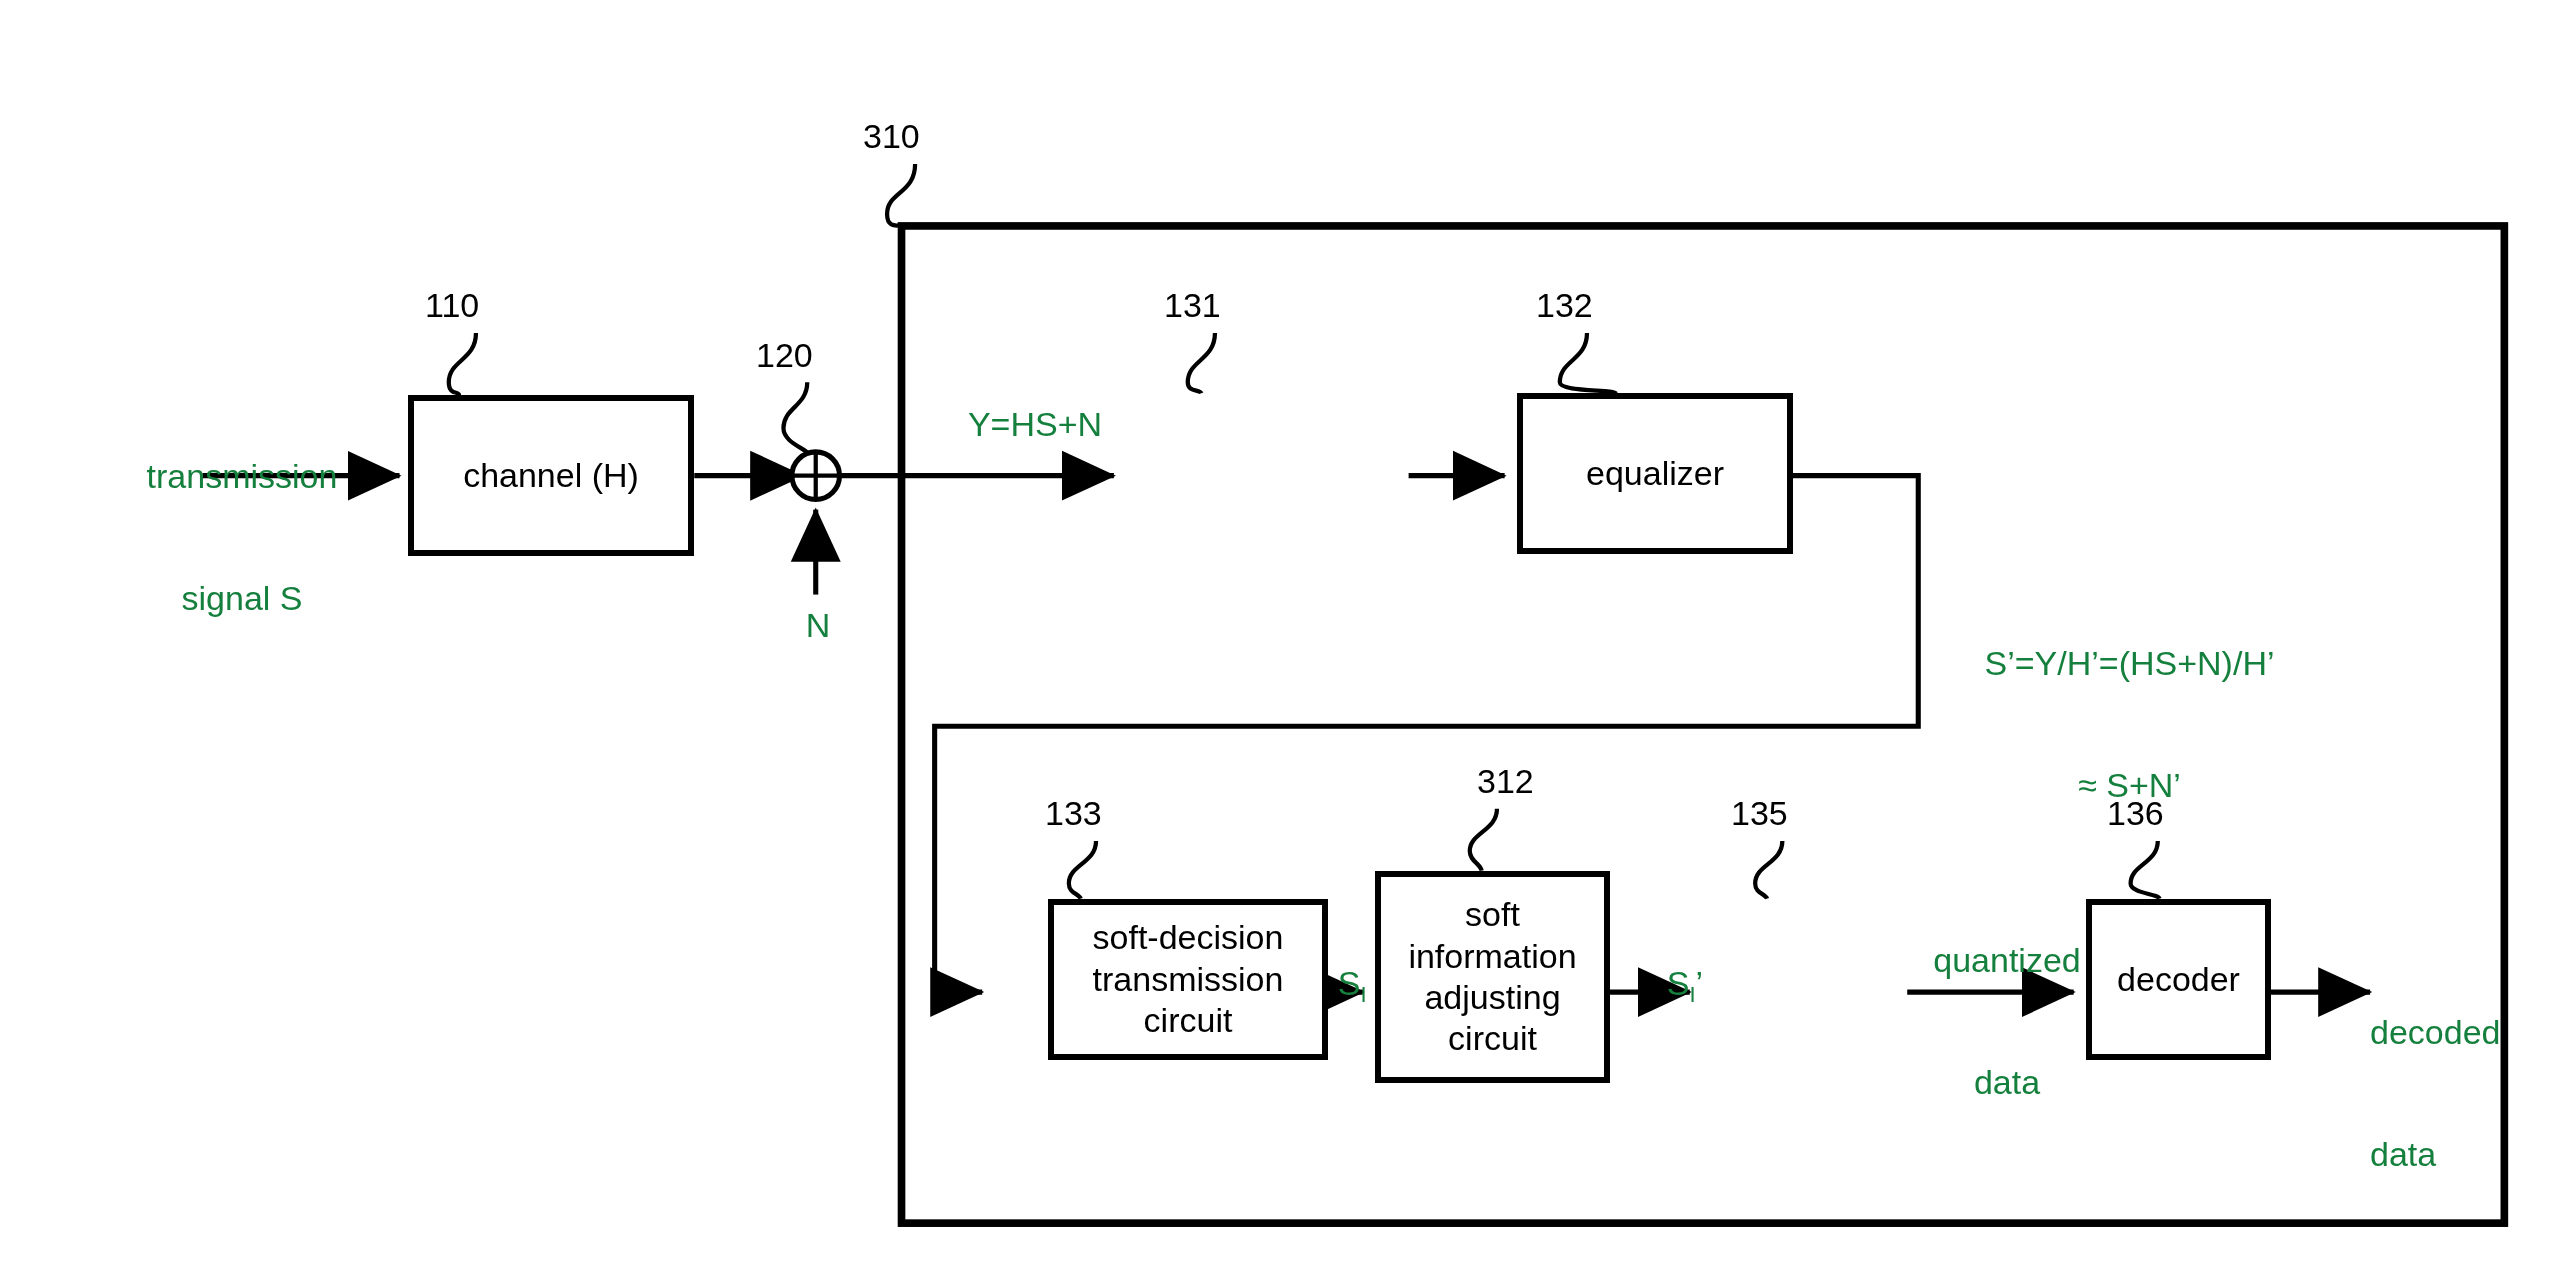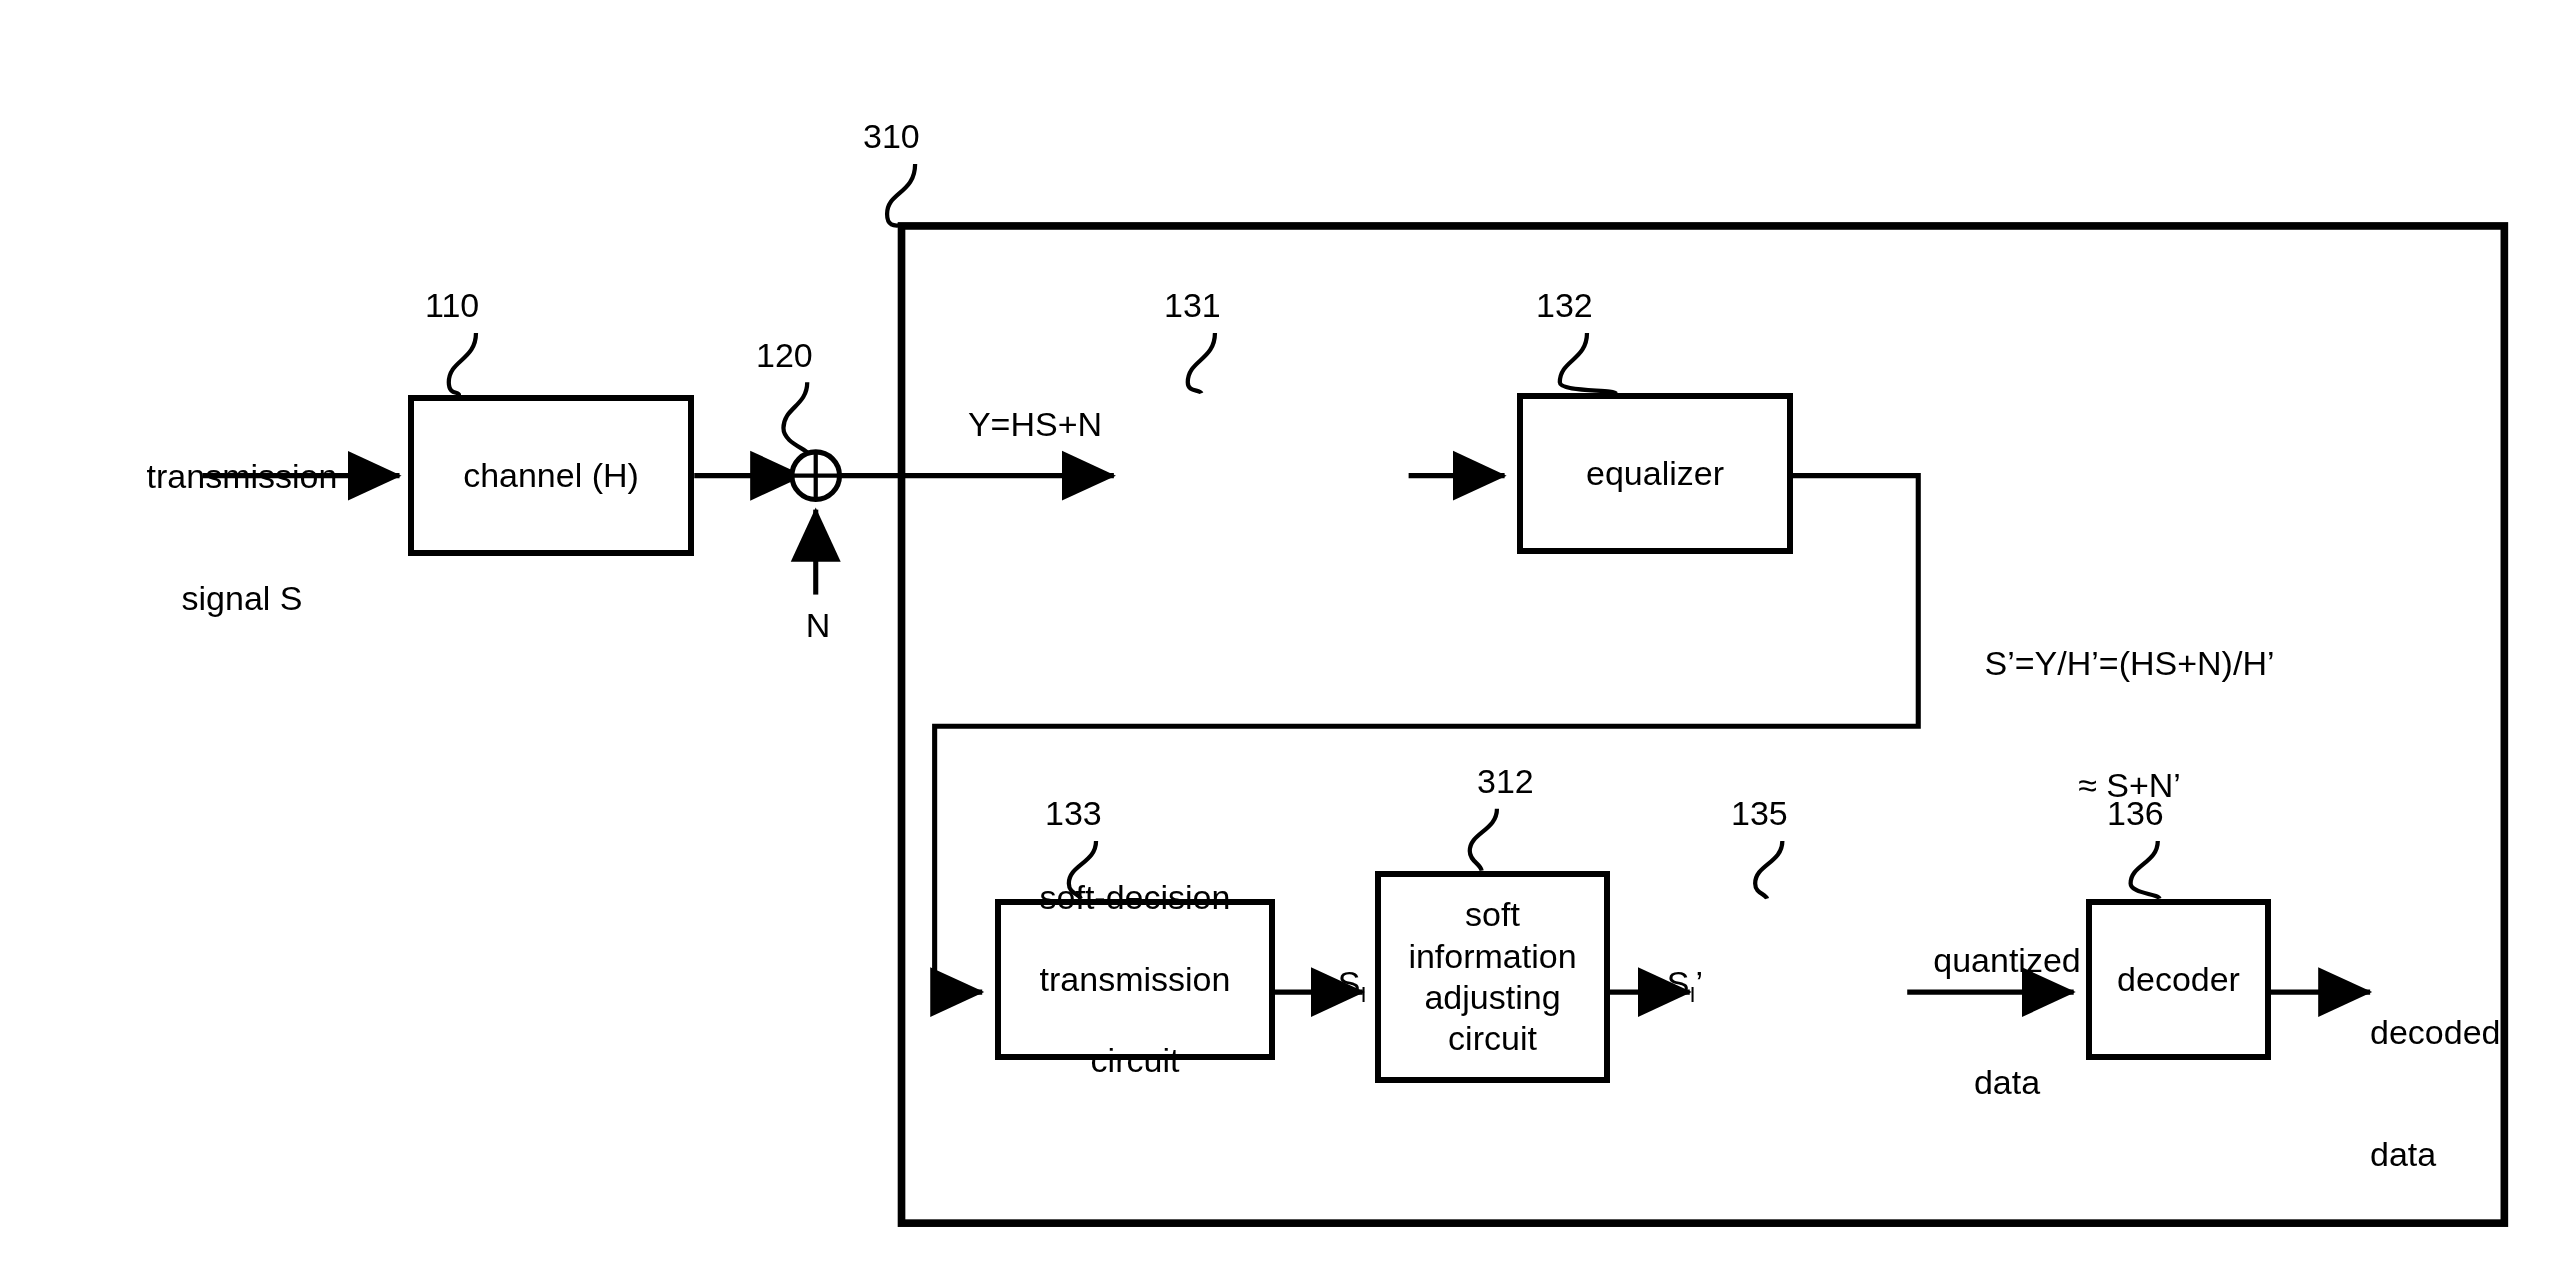--- a/index.html
+++ b/index.html
@@ -2,21 +2,21 @@
 <html style="font-size:13.6px"><head>
 <meta charset="utf-8">
 <style>
   html,body{margin:0;padding:0;background:#ffffff;}
   body{width:2576px;height:1286px;font-family:"Liberation Sans",sans-serif;color:#000;}
   #stage{position:relative;width:2576px;height:1286px;overflow:hidden;background:#fff;}
   svg.layer{position:absolute;left:0;top:0;width:2576px;height:1286px;}
   .blk{position:absolute;box-sizing:border-box;border:6px solid #000;background:#fff;
        display:flex;align-items:center;justify-content:center;text-align:center;
        font-size:34px;line-height:1.22;color:#000;}
-  .lbl{position:absolute;font-size:34px;line-height:1.2;text-align:center;white-space:pre;color:#000000;}
+  .lbl{position:absolute;font-size:34px;line-height:1.2;text-align:center;white-space:pre;color:#15803d;}
   .ref{position:absolute;font-size:34px;color:#000;white-space:nowrap;}
   .sub{font-size:22px;vertical-align:-0.30em;}
 </style>
 </head>
 <body>
 
 <div id="stage">
 
   <svg class="layer" viewBox="0 0 3032 1514">
     <defs>
@@ -74,21 +74,21 @@
 
   <div class="blk" style="left:408px;top:395px;width:286px;height:161px;">
     <span>channel (H)</span>
   </div>
 
 
   <div class="blk" style="left:1517px;top:393px;width:276px;height:161px;">
     <span>equalizer</span>
   </div>
 
-  <div class="blk" style="left:995px;top:899px;width:280px;height:161px;flex-direction:column;gap:40px;">
+  <div class="blk" style="left:1048px;top:899px;width:280px;height:161px;flex-direction:column;">
     <span>soft-decision</span>
     <span>transmission</span>
     <span>circuit</span>
   </div>
 
   <div class="blk" style="left:1375px;top:871px;width:235px;height:212px;flex-direction:column;">
     <span>soft</span>
     <span>information</span>
     <span>adjusting</span>
     <span>circuit</span>

